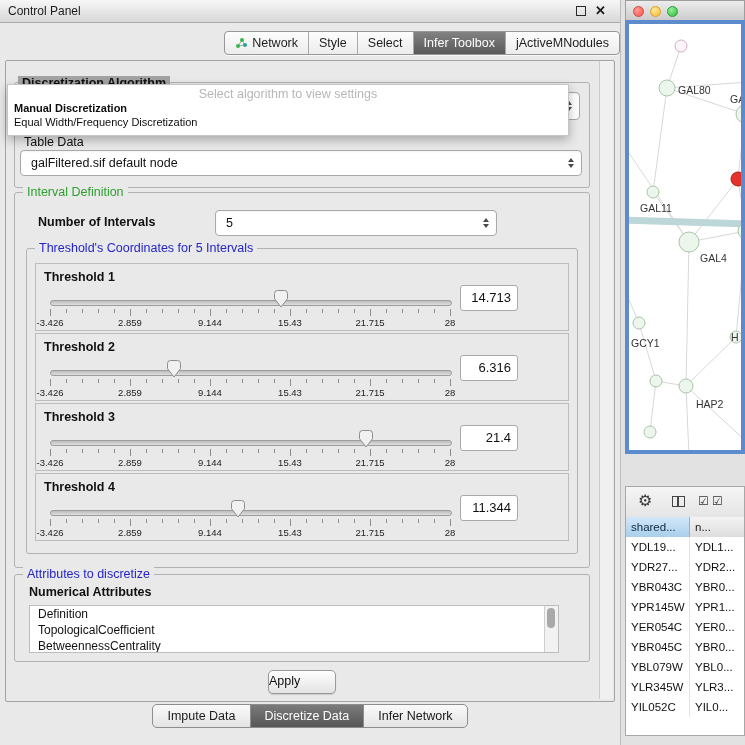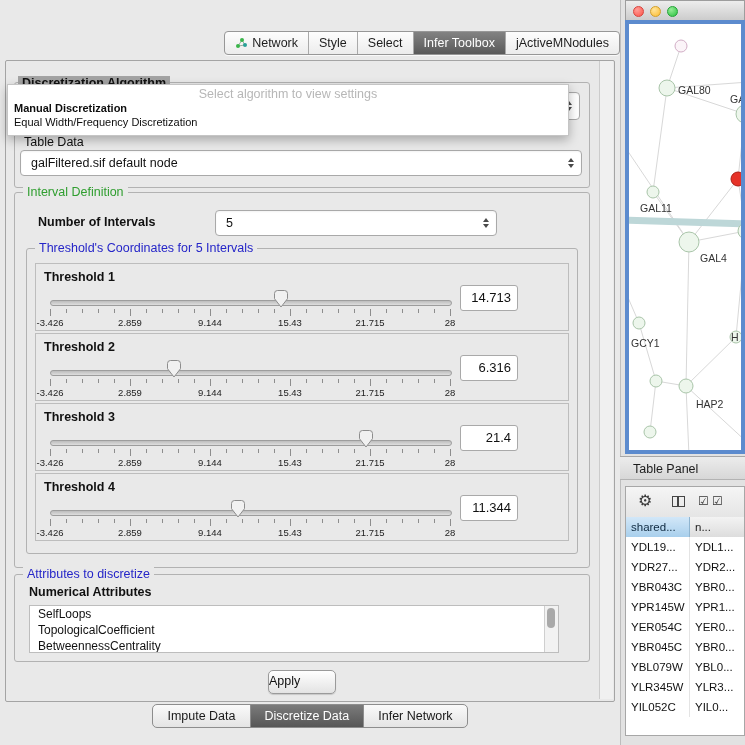--- a/index.html
+++ b/index.html
@@ -98,20 +98,27 @@
   .trow{display:flex;height:20px;font-size:11.5px;line-height:20px;}
   .tc1{width:64px;padding:0 5px;border-right:1px solid #e4e4e4;color:#111;box-sizing:border-box;white-space:nowrap;overflow:hidden;}
   .tc2{flex:1;padding:0 5px;color:#111;box-sizing:border-box;white-space:nowrap;overflow:hidden;}
 </style>
 </head>
 <body>
 
 <div class="screen">
 
   <div class="control-panel">
+    <div class="titlebar">
+      <span class="title">Control Panel</span>
+      <div class="win-btns">
+        <span class="btn-box"></span>
+        <span class="btn-x">✕</span>
+      </div>
+    </div>
 
     <div class="tabbar">
       <div class="segmented">
           <div class="seg">
             <svg width="13" height="12" viewBox="0 0 13 12">
               <path d="M3,9 L7,3 L10,8 Z" fill="none" stroke="#9ab0a0" stroke-width="1"></path>
               <circle cx="7" cy="3" r="2" fill="#3ab54a"></circle>
               <circle cx="3" cy="9" r="2" fill="#3ab54a"></circle>
               <circle cx="10" cy="8" r="2" fill="#2aa198"></circle>
             </svg>
@@ -358,21 +365,21 @@
             </div>
     <div class="vbox">11.344</div>
   </div>
         </div>
     </div>
 
     <div class="gbox" style="left:14px;top:574px;width:574px;height:86px;">
       <span class="gtitle blue">Attributes to discretize</span>
       <span class="lbl bold" style="left:14px;top:10px;">Numerical Attributes</span>
       <div class="list">
-          <div class="list-item">SelfLoops</div>
+          <div class="list-item">Definition</div>
           <div class="list-item">TopologicalCoefficient</div>
           <div class="list-item">BetweennessCentrality</div>
           <div class="list-scroll">
             <div class="list-thumb"></div>
           </div>
         </div>
     </div>
 
     <div class="apply-btn">Apply</div>
 
@@ -429,23 +436,20 @@
           <circle cx="107" cy="313" r="6" fill="#edf6ec" stroke="#a9c5a9"></circle>
           <text x="102" y="317" font-size="10.5" font-family="Liberation Sans, sans-serif" fill="#333333">H</text>
           <circle cx="57" cy="362" r="7" fill="#edf6ec" stroke="#a9c5a9"></circle>
           <text x="67" y="384" font-size="10.5" font-family="Liberation Sans, sans-serif" fill="#333333">HAP2</text>
           <circle cx="27" cy="357" r="6" fill="#edf6ec" stroke="#a9c5a9"></circle>
           <circle cx="21" cy="408" r="6" fill="#edf6ec" stroke="#a9c5a9"></circle>
         </svg>
     </div>
   </div>
 
-  <div class="table-panel-header">
-    <span>Table Panel</span>
-  </div>
   <div class="table-window">
     <div class="tw-toolbar">
       <span class="gear">⚙</span>
       <span class="colicon"></span>
       <span class="chk c1">☑</span>
       <span class="chk c2">☑</span>
     </div>
     <div class="tw-head">
       <div class="th1">shared...</div>
       <div class="th2">n...</div>

